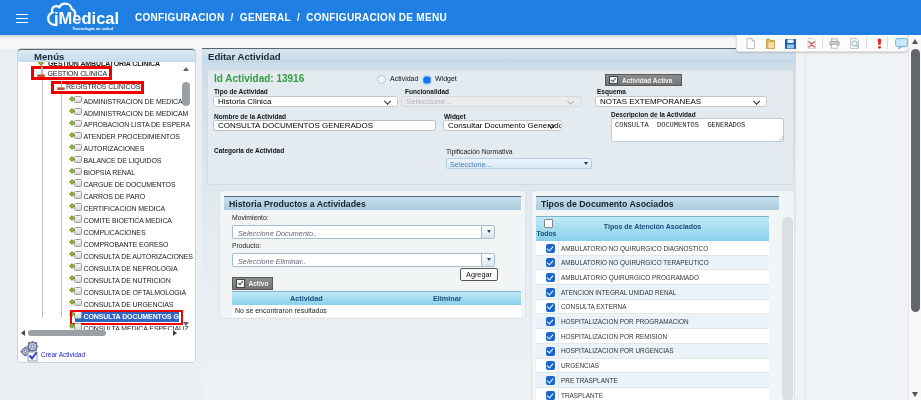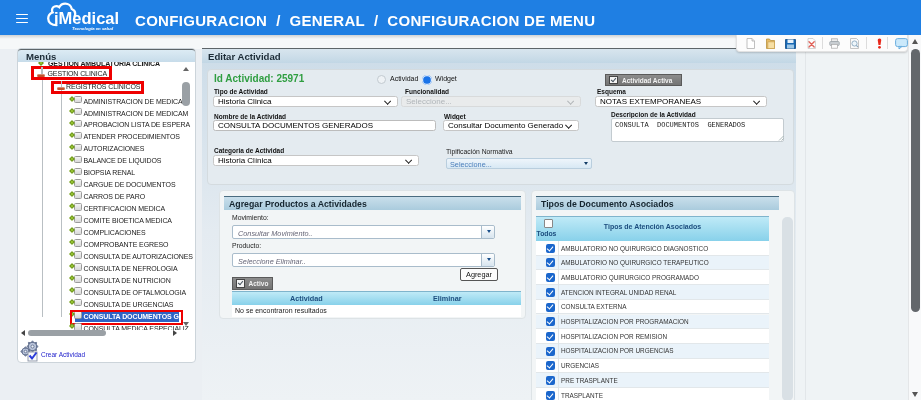--- a/index.html
+++ b/index.html
@@ -2,21 +2,21 @@
 <html><head>
 <meta charset="utf-8">
 <style>
   * { margin:0; padding:0; box-sizing:border-box; }
   html,body { width:921px; height:400px; overflow:hidden; }
   body { font-family:"Liberation Sans", sans-serif; background:#ebeff3; position:relative; transform:translateZ(0); }
   .abs { position:absolute; }
 
   #appbar { left:0; top:0; width:921px; height:35px; background:#1f7fe3; }
   .hbar { position:absolute; left:16px; width:12px; height:1.8px; background:#fff; border-radius:1px; }
-  #crumb { left:135px; top:12px; font-size:15px; font-weight:bold; color:#fff; letter-spacing:0.3px; }
+  #crumb { left:135px; top:12px; font-size:10px; font-weight:bold; color:#fff; letter-spacing:0.3px; }
 
   #strip { left:0; top:35px; width:921px; height:14px;
     background:linear-gradient(#cfd2d4, #f6f8f9 28%, #f6f8f9); }
   #rstrip { left:796px; top:49px; width:112px; height:351px; background:#eff3f5; }
   #rline { left:805px; top:49px; width:1px; height:351px; background:#e2e6e9; }
 
   #toolbar { z-index:30; left:736px; top:35px; width:172px; height:17px; background:#fcfcfc;
     border:1px solid #e2e2e2; border-top:none; border-radius:0 0 4px 4px;
     box-shadow:0 1px 2px rgba(0,0,0,0.18); }
   .tsep { position:absolute; top:2px; width:1px; height:12px; background:#dcdcdc; }
@@ -25,21 +25,21 @@
   #vsb { z-index:31; left:908px; top:35px; width:13px; height:365px; background:#f8f9fa; border-left:1px solid #e4e6e8; }
   #vsb-thumb { position:absolute; left:2px; top:14px; width:9px; height:263px; background:#63676b; border-radius:4.5px; }
   .sbtri { position:absolute; width:0; height:0; }
 
   
   #lpanel { left:17px; top:48px; width:179px; height:315px; background:#fff;
     border:1px solid #ccd4da; border-radius:4px; }
   #lpanel-hdr { position:absolute; left:0; top:0; width:177px; height:13px;
     border-top:1.5px solid #5d6569; border-radius:3px 3px 0 0;
     background:linear-gradient(#dcebf4, #c7dcea); }
-  #lpanel-hdr span { position:absolute; left:8px; top:0.5px; font-size:9.6px; font-weight:bold; color:#1c2b36; }
+  #lpanel-hdr span { position:absolute; left:16px; top:0.5px; font-size:9.6px; font-weight:bold; color:#1c2b36; }
   #tree { position:absolute; left:0; top:13px; width:177px; height:268px; overflow:hidden; background:#fff; }
   .trow { position:absolute; height:13px; line-height:13px; font-size:7px; letter-spacing:-0.1px; color:#1a1a1a; white-space:nowrap; }
   .redbox { position:absolute; border:3px solid #ee0000; }
   .pgicon { position:absolute; width:8px; height:7.5px; background:linear-gradient(#f4f4f4,#d8d8d8);
     border:1px solid #9a9a9a; border-radius:1.5px; }
   .gdia { position:absolute; width:4px; height:4px; background:#9ac832; border:1px solid #6d9420;
     transform:rotate(45deg); }
   .bricon { position:absolute; width:8px; height:3.2px; background:#c2512b; border-radius:1.6px;
     box-shadow:inset 0 1px 0 rgba(255,255,255,0.35); }
   .tline { position:absolute; width:1px; background:#b9bfc3; }
@@ -268,57 +268,56 @@
     <path d="M10.5 16.5 l2.5 3 l4.5 -6" fill="none" stroke="#2a3bd8" stroke-width="2"></path>
   </svg>
   <div id="crear-txt">Crear Actividad</div>
 </div>
 
 <div class="abs" id="epanel">
   <div id="epanel-hdr">
       <span>Editar Actividad</span>
     </div>
   <div id="formbox"></div>
-  <div id="idact">Id Actividad: 25971</div>
+  <div id="idact">Id Actividad: 13916</div>
   <div style="position:absolute;left:175px;top:26px;width:9px;height:9px;border-radius:50%;background:#eef2f5;border:1px solid #c2cad0;"></div>
   <div style="position:absolute;left:188px;top:26px;font-size:7px;color:#111;">Actividad</div>
   <div style="position:absolute;left:220px;top:26px;width:9.5px;height:9.5px;border-radius:50%;background:#1a73e8;box-shadow:inset 0 0 0 1.2px #d8e8fb;"></div>
   <div style="position:absolute;left:233px;top:26px;font-size:7px;color:#111;">Widget</div>
   <div class="greybtn" style="left:403px;top:25px;width:77px;height:11.5px;"></div>
   <div class="wcbx" style="left:407px;top:26.5px;width:8.5px;height:8.5px;"></div>
   <div style="position:absolute;left:420px;top:27.5px;font-size:6.5px;font-weight:bold;color:#f2f2f2;">Actividad Activa</div>
   <div class="lbl" style="left:12px;top:38.5px;">Tipo de Actividad</div>
   <div class="lbl" style="left:203px;top:38.5px;">Funcionalidad</div>
   <div class="lbl" style="left:395px;top:38.5px;">Esquema</div>
   <div class="sel" style="left:11px;top:47px;width:185px;">Historia Clinica<span class="chev" style="right:7px;"></span></div>
   <div class="sel" style="left:199px;top:47px;width:180px;background:#e9ebec;border-color:#d8dadb;color:#b0b5b9;">Seleccione...<span class="chev" style="right:7px;border-color:#b0b4b7;"></span></div>
   <div class="sel" style="left:393px;top:47px;width:172px;">NOTAS EXTEMPORANEAS<span class="chev" style="right:7px;"></span></div>
   <div class="lbl" style="left:12px;top:63.5px;">Nombre de la Actividad</div>
   <div class="lbl" style="left:242px;top:63.5px;">Widget</div>
   <div class="lbl" style="left:409px;top:62px;">Descripcion de la Actividad</div>
   <div class="sel" style="left:11px;top:70.5px;width:223px;height:11.5px;line-height:10.5px;border-color:#bcbcbc;">CONSULTA DOCUMENTOS GENERADOS</div>
-  <div class="sel" style="left:241px;top:71px;width:136px;">Consultar Documento Generado<span class="chev" style="right:7px;"></span></div>
+  <div class="sel" style="left:241px;top:71px;width:119px;">Consultar Documento Generado<span class="chev" style="right:7px;"></span></div>
   <div style="position:absolute;left:409px;top:69px;width:173px;height:23.5px;background:#fff;border:1px solid #c3cbd0;border-radius:2px;"></div>
   <div style="position:absolute;left:413px;top:72px;font-family:'Liberation Mono',monospace;font-size:7px;color:#222;white-space:pre;">CONSULTA  DOCUMENTOS  GENERADOS</div>
   <svg style="position:absolute;left:576px;top:86px;" width="6" height="6" viewBox="0 0 6 6">
       <path d="M1 5.5 L5.5 1 M3.5 5.5 L5.5 3.5" stroke="#9aa" stroke-width="0.8"></path>
     </svg>
   <div class="lbl" style="left:12px;top:98px;">Categoria de Actividad</div>
   <div style="position:absolute;left:244px;top:98.5px;font-size:6.8px;color:#222;">Tipificación Normativa</div>
-  <div class="sel" style="left:11px;top:106px;width:206px;">Historia Clínica<span class="chev" style="right:7px;"></span></div>
   <div style="position:absolute;left:244px;top:109px;width:146px;height:10.5px;background:linear-gradient(#eef5fb,#d8e8f4);border:1px solid #b9cede;border-radius:2px;"></div>
   <div style="position:absolute;left:248px;top:110.5px;font-size:7.3px;color:#4a7ebb;">Seleccione...</div>
   <div class="ddtri" style="left:382px;top:112.5px;right:auto;border-top-color:#123c66;"></div>
   <div class="secbox" style="left:17px;top:141px;width:307px;height:129px;"></div>
   <div class="sechdr" style="left:22px;top:147px;width:297px;">
-      <span>Agregar Productos a Actividades</span>
+      <span>Historia Productos a Actividades</span>
     </div>
   <div class="plainlbl" style="left:30px;top:165px;">Movimiento:</div>
   <div class="ddown" style="left:30px;top:175.5px;width:263px;">
-      <i>Consultar Movimiento..</i>
+      <i>Seleccione Documento..</i>
       <span class="ddbtn">
         <span class="ddtri"></span>
       </span>
     </div>
   <div class="plainlbl" style="left:30px;top:193px;">Producto:</div>
   <div class="ddown" style="left:30px;top:203.5px;width:263px;">
       <i>Seleccione Eliminar..</i>
       <span class="ddbtn">
         <span class="ddtri"></span>
       </span>

